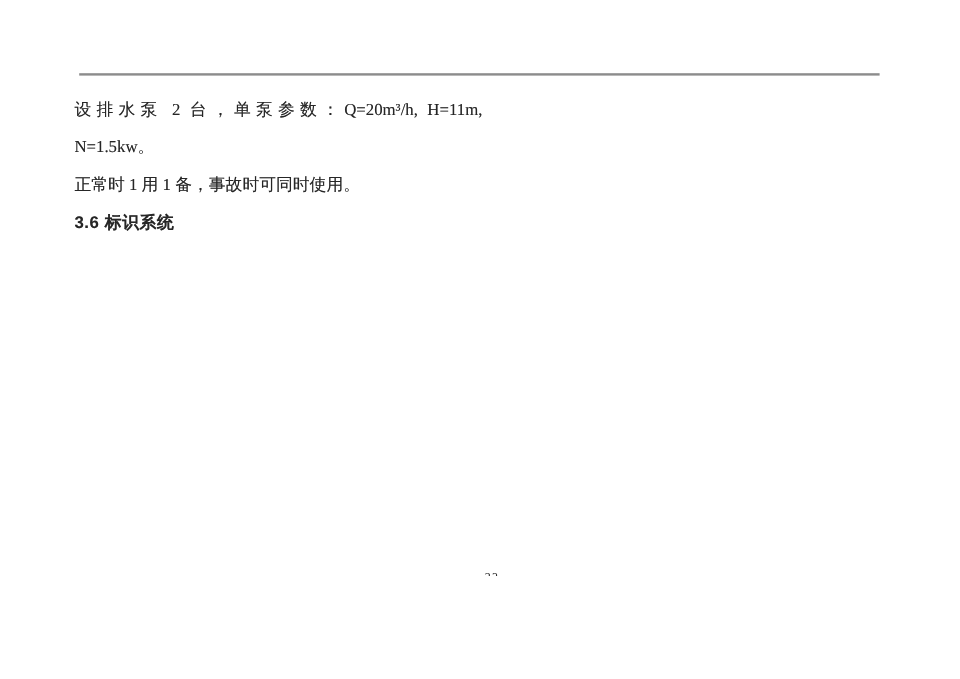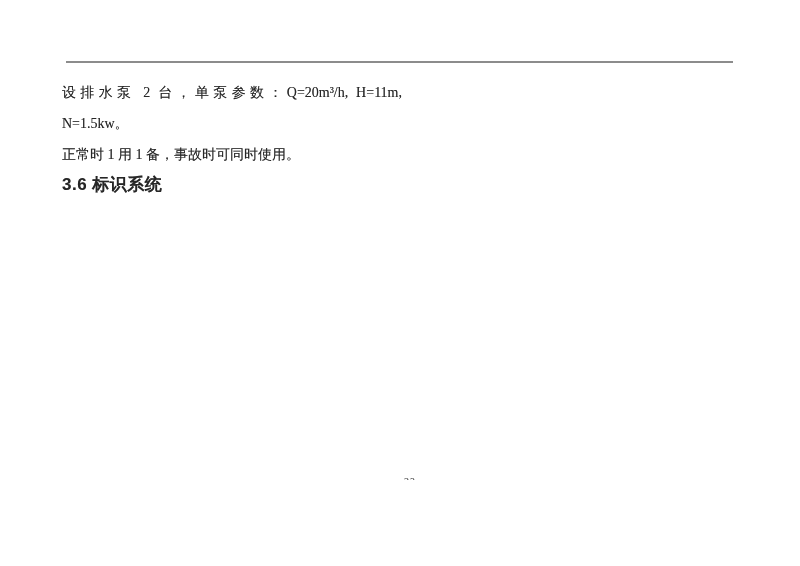--- a/index.html
+++ b/index.html
@@ -39,21 +39,21 @@
     text-shadow: 0 0 0.5px rgba(40,40,40,0.45);
   }
   .para.indent {
     text-indent: 2em;
   }
   .heading {
     margin: 0;
     padding: 0;
     font-family: "Liberation Sans", "DejaVu Sans", sans-serif;
     font-weight: 700;
-    font-size: 17px;
+    font-size: 14px;
     line-height: 30px;
     color: var(--text, #262626);
     letter-spacing: 0.5px;
     text-shadow: 0 0 0.5px rgba(40,40,40,0.4);
   }
   .footer {
     position: absolute;
     left: 20px;
     right: 0;
     top: 471px;

